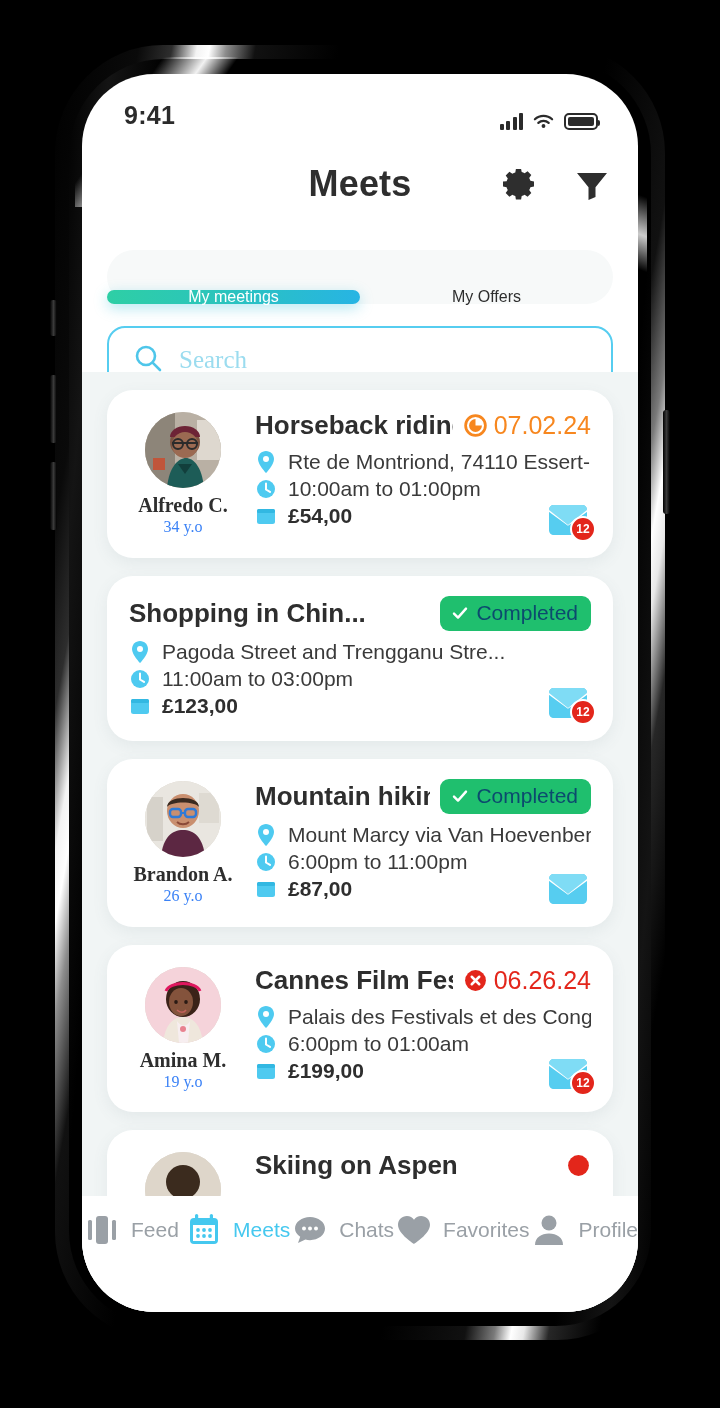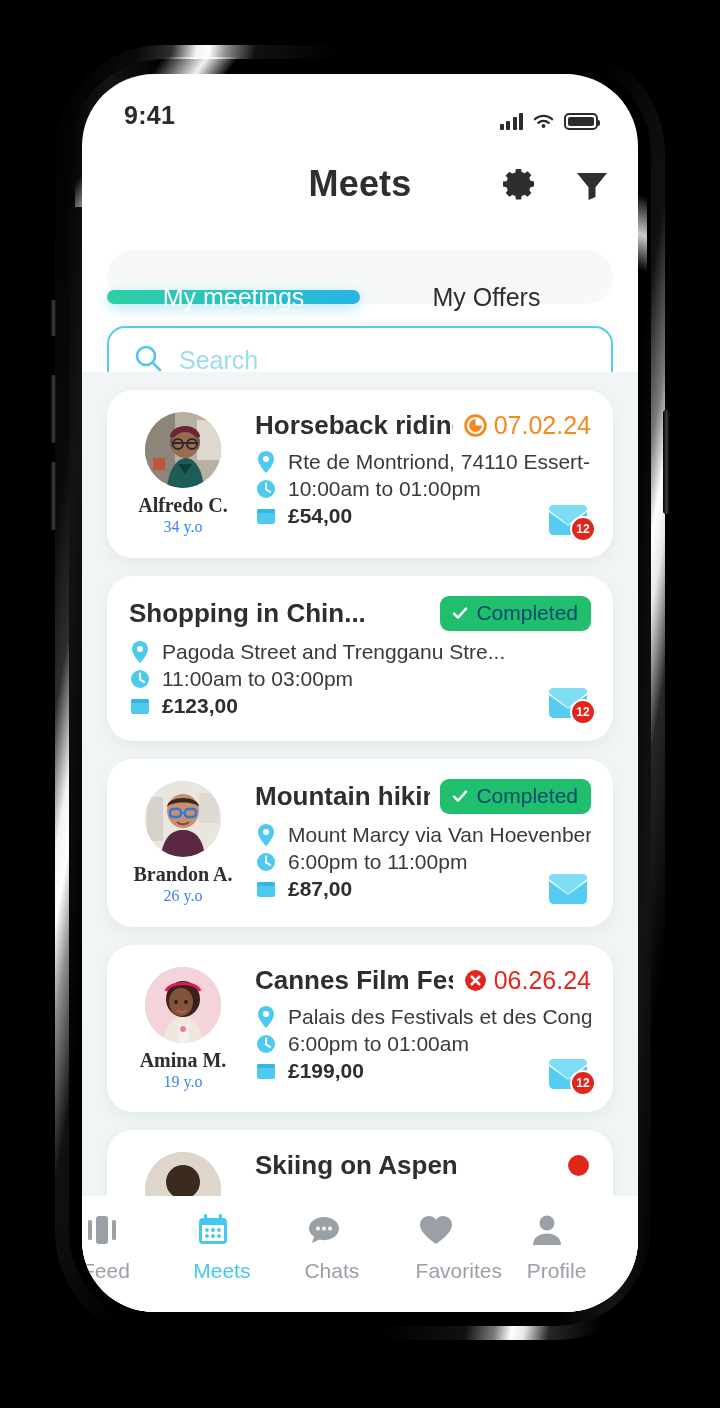--- a/index.html
+++ b/index.html
@@ -111,21 +111,21 @@
     margin: 18px 25px 0 25px;
     height: 54px;
     background: #f7f9f9;
     border-radius: 27px;
     display: flex;
     position: relative;
   }
   .tab {
     flex: 1;
     display: flex; align-items: center; justify-content: center;
-    font-size: 25px; color: #2e2e2e;
+    font-size: 16px; color: #2e2e2e;
     border-radius: 27px;
     cursor: pointer;
     z-index: 2;
     margin-top: 40px;
   }
   .tab.active {
     color: #ffffff;
     background: linear-gradient(100deg, #2ecfa5 0%, #2bc4bc 45%, #27b4e4 100%);
     box-shadow: 0 4px 14px rgba(41,185,214,.35);
   }
@@ -136,21 +136,21 @@
     height: 68px;
     border: 2px solid #56cdf0;
     border-radius: 18px;
     display: flex; align-items: center;
     padding: 0 24px;
     gap: 16px;
     background: #fff;
   }
   .search-input {
     border: none; outline: none; background: transparent;
-    font-family: Liberation Sans, sans-serif;
+    font-family: Liberation Serif, serif;
     font-size: 25px; color: #8dd9ef; flex: 1;
   }
   .search-input::placeholder { color: #9bdcef; }
 
   
   .list-area {
     position: absolute;
     left: 0; right: 0;
     top: 298px; bottom: 0;
     background: #f1f5f5;
@@ -232,21 +232,21 @@
   .bottomnav {
     position: absolute; left: 0; right: 0; bottom: 0;
     height: 116px;
     background: #ffffff;
     display: flex; align-items: flex-start; justify-content: space-around;
     padding-top: 14px;
     border-radius: 0 0 60px 60px;
   }
   .navitem {
     flex: 1;
-    display: flex; flex-direction: column; gap: 9px;
+    display: flex; flex-direction: row; align-items: center; gap: 9px;
     cursor: pointer;
   }
   .navitem .nicon { width: 40px; height: 40px; display: block; }
   .navitem .nlabel { font-size: 21px; color: #9aa0a6; }
   .navitem.active .nlabel { color: #45c8ef; }
 </style>
 </head>
 <body>
 
 <div id="stage">

